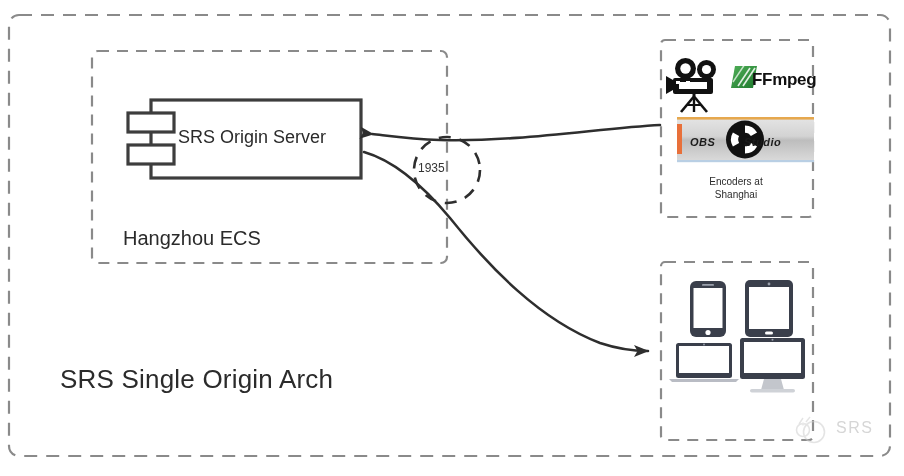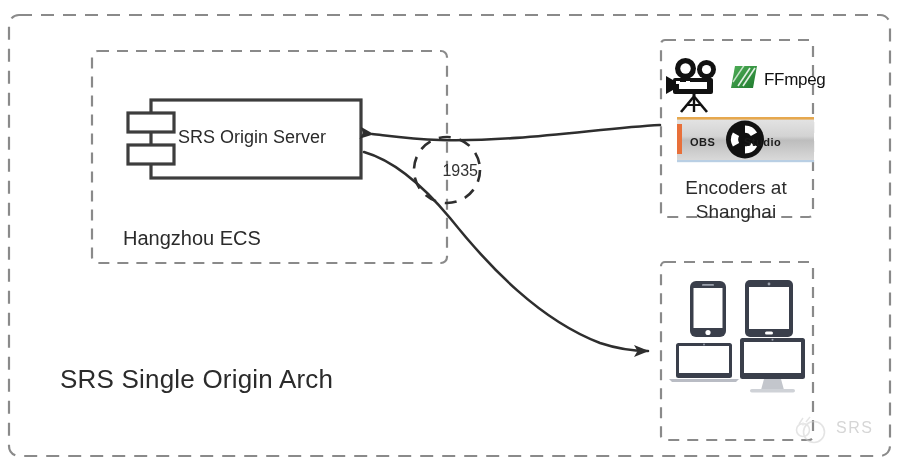--- a/index.html
+++ b/index.html
@@ -38,59 +38,59 @@
   #hangzhou-label {
     left: 123px;
     top: 226px;
     font-size: 20px;
   }
   #encoders-label {
     left: 660px;
     top: 176px;
     width: 152px;
     text-align: center;
-    font-size: 19px;
+    font-size: 10px;
   }
   #players-label {
     left: 660px;
     top: 383px;
     width: 152px;
     text-align: center;
     font-size: 15px;
   }
   #server-label {
     left: 178px;
     top: 126px;
     font-size: 18px;
     text-align: right;
   }
   #port-label {
     left: 418px;
     top: 161px;
     width: 60px;
-    text-align: right;
-    font-size: 16px;
+    text-align: left;
+    font-size: 12px;
     color: #333;
   }
   #ffmpeg-wordmark {
     position: absolute;
     left: 752px;
     top: 70px;
     font-size: 17px;
-    font-weight: normal;
+    font-weight: bold;
     color: #111111;
     letter-spacing: -0.3px;
-    margin-left: 12px;
   }
   .obs-word {
     position: absolute;
     font-size: 11px;
     font-weight: bold;
     color: #1b1b1b;
     letter-spacing: 0.5px;
+    font-style: italic;
   }
   #obs-left-word { left: 690px; top: 136px; }
   #obs-right-word { left: 744px; top: 136px; }
   #watermark-text {
     position: absolute;
     left: 836px;
     top: 419px;
     font-size: 16px;
     color: #d6d6d6;
     letter-spacing: 1.5px;

